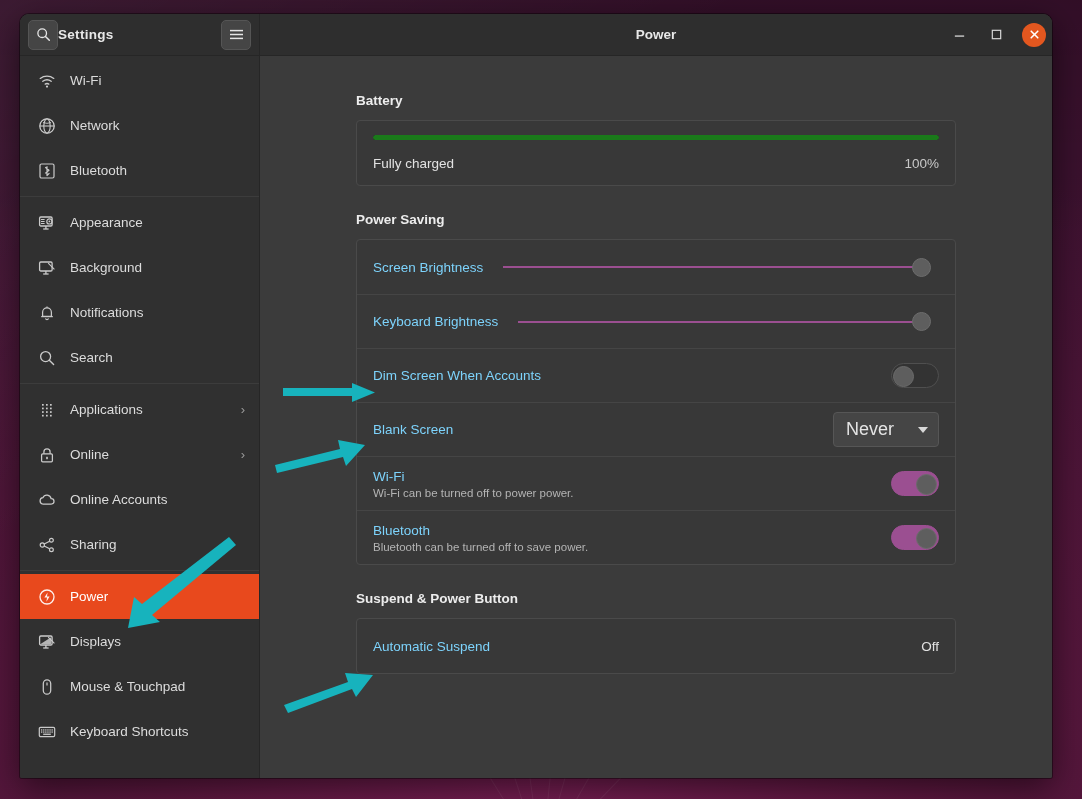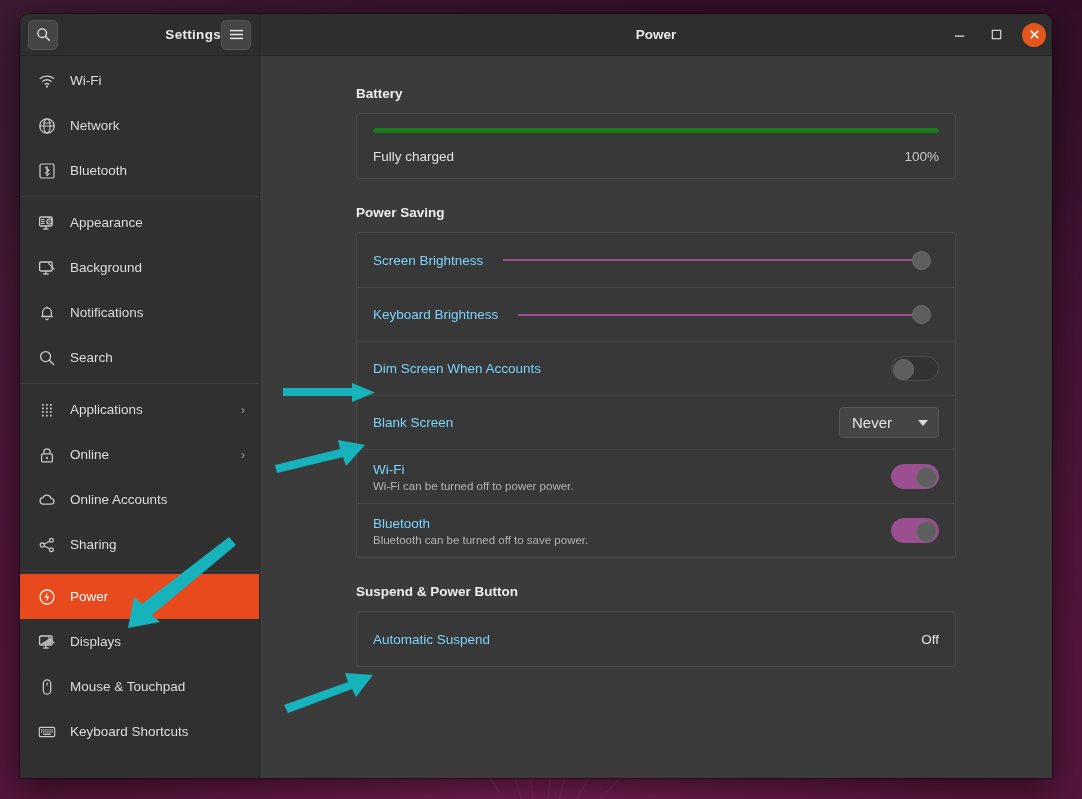--- a/index.html
+++ b/index.html
@@ -70,21 +70,21 @@
   .hb-btn {
     width: 30px; height: 30px;
     border-radius: 5px;
     background: #454545;
     border: 1px solid #555;
     display: flex; align-items: center; justify-content: center;
     cursor: pointer;
   }
   .hb-title {
     flex: 1;
-    text-align: right;
+    text-align: left;
     color: #e8e8e8;
     font-size: 13.5px;
     font-weight: bold;
     letter-spacing: 0.3px;
   }
   .win-title {
     position: absolute;
     left: 0; right: 0;
     text-align: center;
     color: #e8e8e8;
@@ -146,21 +146,21 @@
 
   
   .content {
     flex: 1;
     background: #3b3b3b;
     overflow: hidden;
     position: relative;
   }
   .content-inner {
     width: 600px;
-    margin: 0 auto;
+    margin: 7px auto;
     padding-top: 30px;
   }
   .sec-title {
     color: #ededed;
     font-size: 13.5px;
     font-weight: bold;
     margin-bottom: 12px;
   }
   .card {
     background: #383838;
@@ -247,21 +247,21 @@
   }
   .toggle.off .knob { left: 1px; }
   .toggle.on  .knob { right: 1px; }
 
   
   .dropdown {
     background: #454545;
     border: 1px solid #565656;
     border-radius: 4px;
     color: #e4e4e4;
-    font-size: 15px;
+    font-size: 18px;
     padding: 6px 10px 6px 12px;
     display: flex; align-items: center; gap: 12px;
     cursor: pointer;
   }
   .dropdown.wide { min-width: 100px; }
   .dropdown .caret {
     width: 0; height: 0;
     border-left: 5px solid transparent;
     border-right: 5px solid transparent;
     border-top: 6px solid #d8d8d8;

